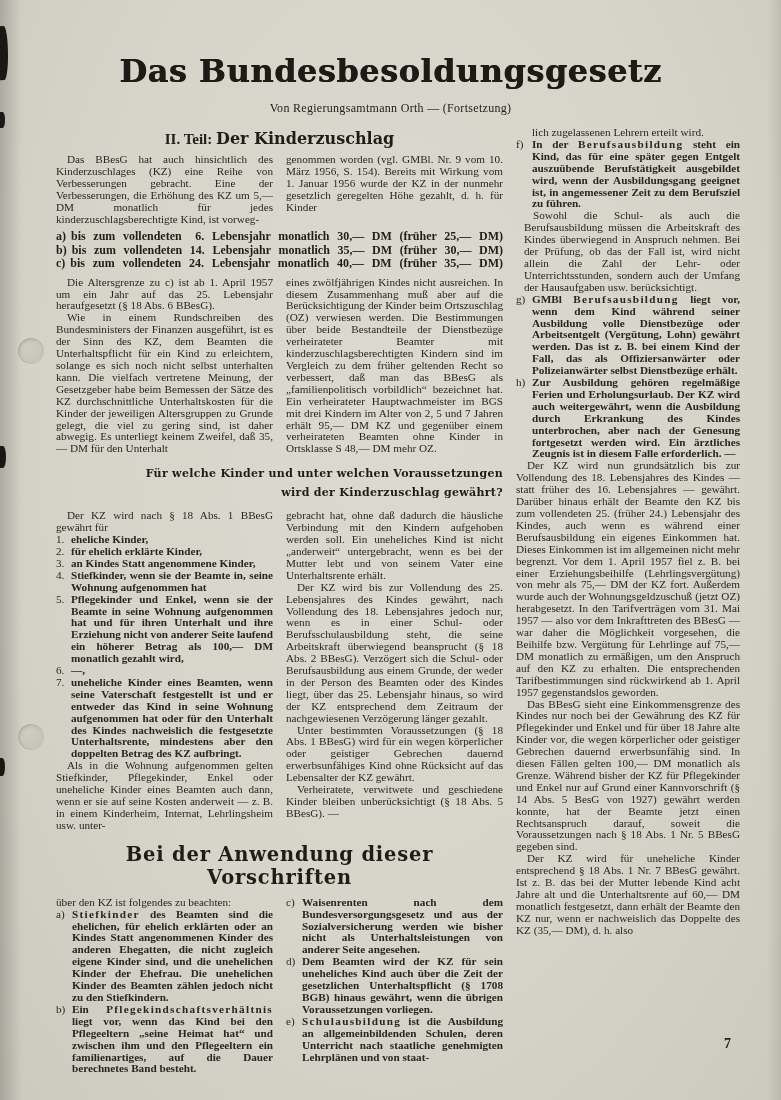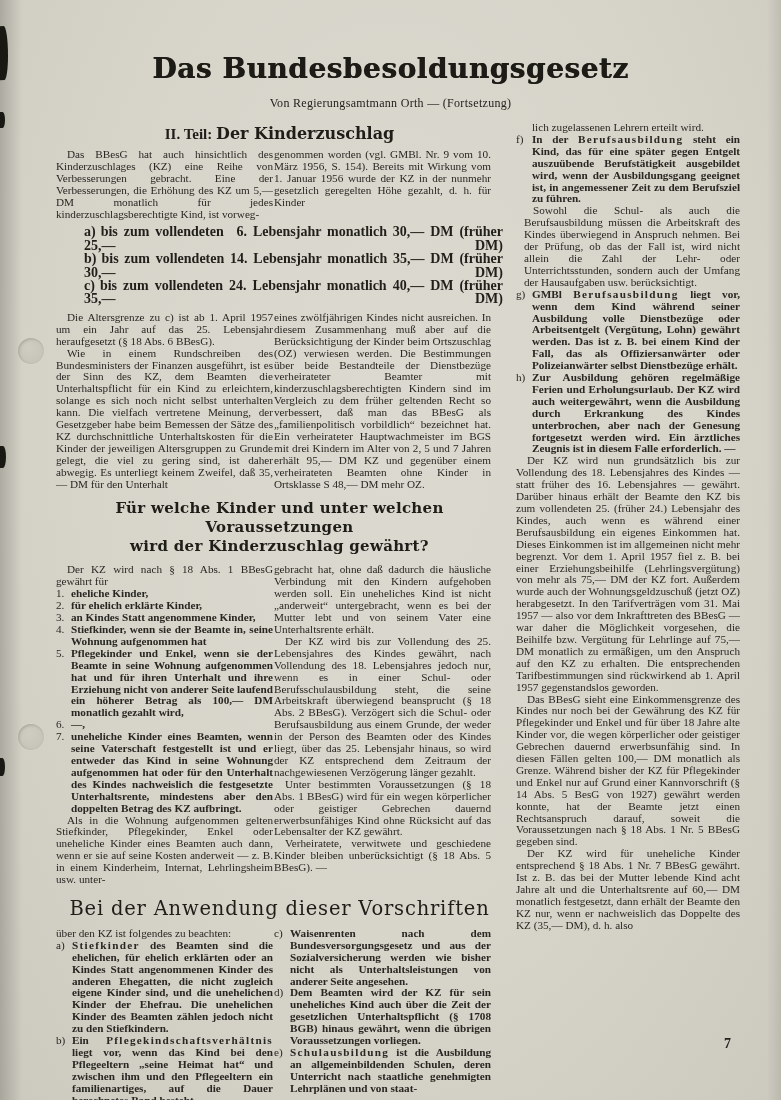--- a/index.html
+++ b/index.html
@@ -26,47 +26,47 @@
   .m3 { left:0; top:446px; width:6px; height:22px; border-radius:0 60% 60% 0; }
   .m4 { left:0; top:758px; width:5px; height:18px; border-radius:0 60% 60% 0; }
   .punch { position:absolute; width:26px; height:26px; border-radius:50%;
     background: radial-gradient(circle at 42% 38%, #cfccc1, #c3c0b5);
     box-shadow: inset 1px 1px 3px rgba(0,0,0,0.18), 0 0 2px rgba(255,255,255,0.25); }
   .p1 { left:18px; top:338px; }
   .p2 { left:18px; top:724px; }
 
   .header { text-align:center; padding-top:52px; }
   .title {
-    font-family:"DejaVu Serif", serif; font-weight:bold; font-size:28px;
+    font-family:"DejaVu Serif", serif; font-weight:bold; font-size:32px;
     color:#1c1b16; letter-spacing:0.5px; text-shadow:0.5px 0 0 currentColor;
   }
   .subtitle { margin-top:11px; font-size:12px; letter-spacing:0.3px; color:#23221d; }
 
   .content { display:flex; gap:13px; margin-top:11px; padding:0 44px 0 56px; }
   .left-region { width:447px; flex:none; }
   .right-col { width:224px; flex:none; }
 
   .body { font-size:11.2px; line-height:11.9px; text-align:justify; }
   .indent { text-indent:11px; }
 
   .sec1-heading { text-align:center; font-size:15px; margin:2px 0 6px; color:#1e1d18; }
   .sec1-heading .b { font-weight:bold; font-family:"DejaVu Serif", serif; font-size:16px; }
 
-  .twocol { display:flex; gap:1px; }
+  .twocol { display:flex; gap:13px; }
   .col { width:217px; flex:none; }
 
   .rates { margin:5px 0 6px; }
-  .rate { font-weight:bold; font-size:14px; line-height:13.4px;
-          text-align:justify; text-align-last:justify; color:#201f1a;margin-left:28px; }
+  .rate { font-weight:bold; font-size:12px; line-height:13.4px;
+          text-align:justify; text-align-last:justify; color:#201f1a; }
   .rate .rl { padding-right:5px; }
 
-  .sec2-heading { text-align:center; font-weight:bold; font-family:"DejaVu Serif", serif;
-    font-size:15px; line-height:19px; letter-spacing:0.3px; margin:9px 0 8px; color:#1e1d18; }
-
-  .sec3-heading { text-align:center; font-weight:normal; font-family:"DejaVu Serif", serif;
+  .sec2-heading { text-align:right; font-weight:bold; font-family:"DejaVu Serif", serif;
+    font-size:11px; line-height:19px; letter-spacing:0.3px; margin:9px 0 8px; color:#1e1d18; }
+
+  .sec3-heading { text-align:center; font-weight:bold; font-family:"DejaVu Serif", serif;
     font-size:19.5px; letter-spacing:0.8px; margin:11px 0 8px; color:#1e1d18; }
 
   .li { display:flex; font-size:11.2px; line-height:11.9px; }
   .li-label { flex:none; width:16px; }
   .li-body { flex:1; text-align:justify;font-weight:bold; }
   .num .li-label { width:15px; }
   .sperr { letter-spacing:1.3px; }
 
   .cont { margin-left:16px; }
   .fsub { margin-left:8px; text-indent:9px; }

